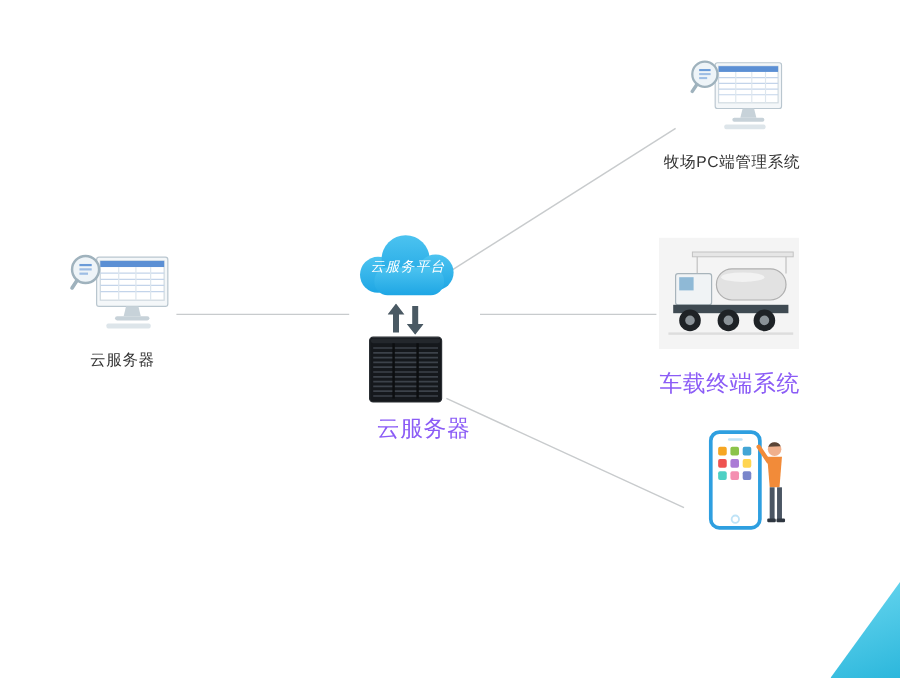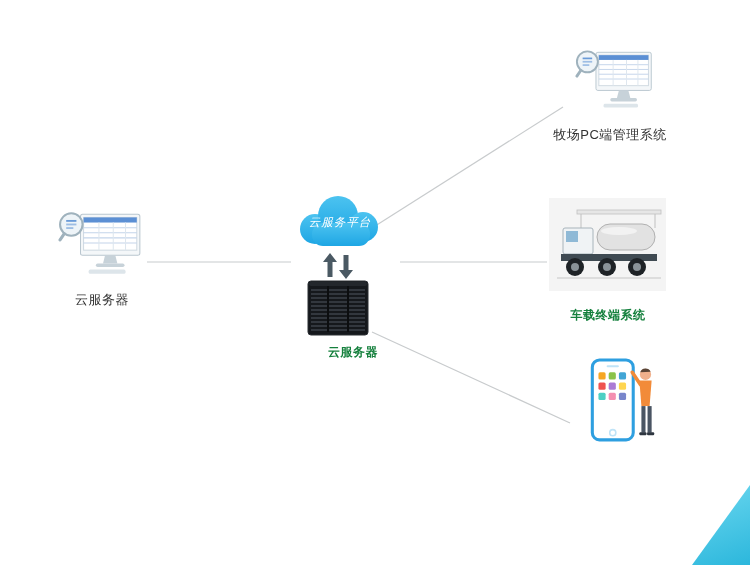--- a/index.html
+++ b/index.html
@@ -25,23 +25,23 @@
   }
 
   .node-label {
     position: absolute;
     text-align: center;
     color: #333333;
     font-size: 13px;
     letter-spacing: 0.5px;
   }
   .node-label.big {
-    font-size: 12px;
-    font-weight: 700;
-    color: #15803d;
+    font-size: 19px;
+    font-weight: 400;
+    color: #8b5cf6;
   }
 
   .cloud-wrap { left: 292px; top: 192px; width: 96px; height: 60px; font-style: italic; }
   .cloud-label {
     position: absolute;
     left: 0; top: 23px;
     width: 100%;
     text-align: center;
     color: #ffffff;
     font-size: 11.5px;

